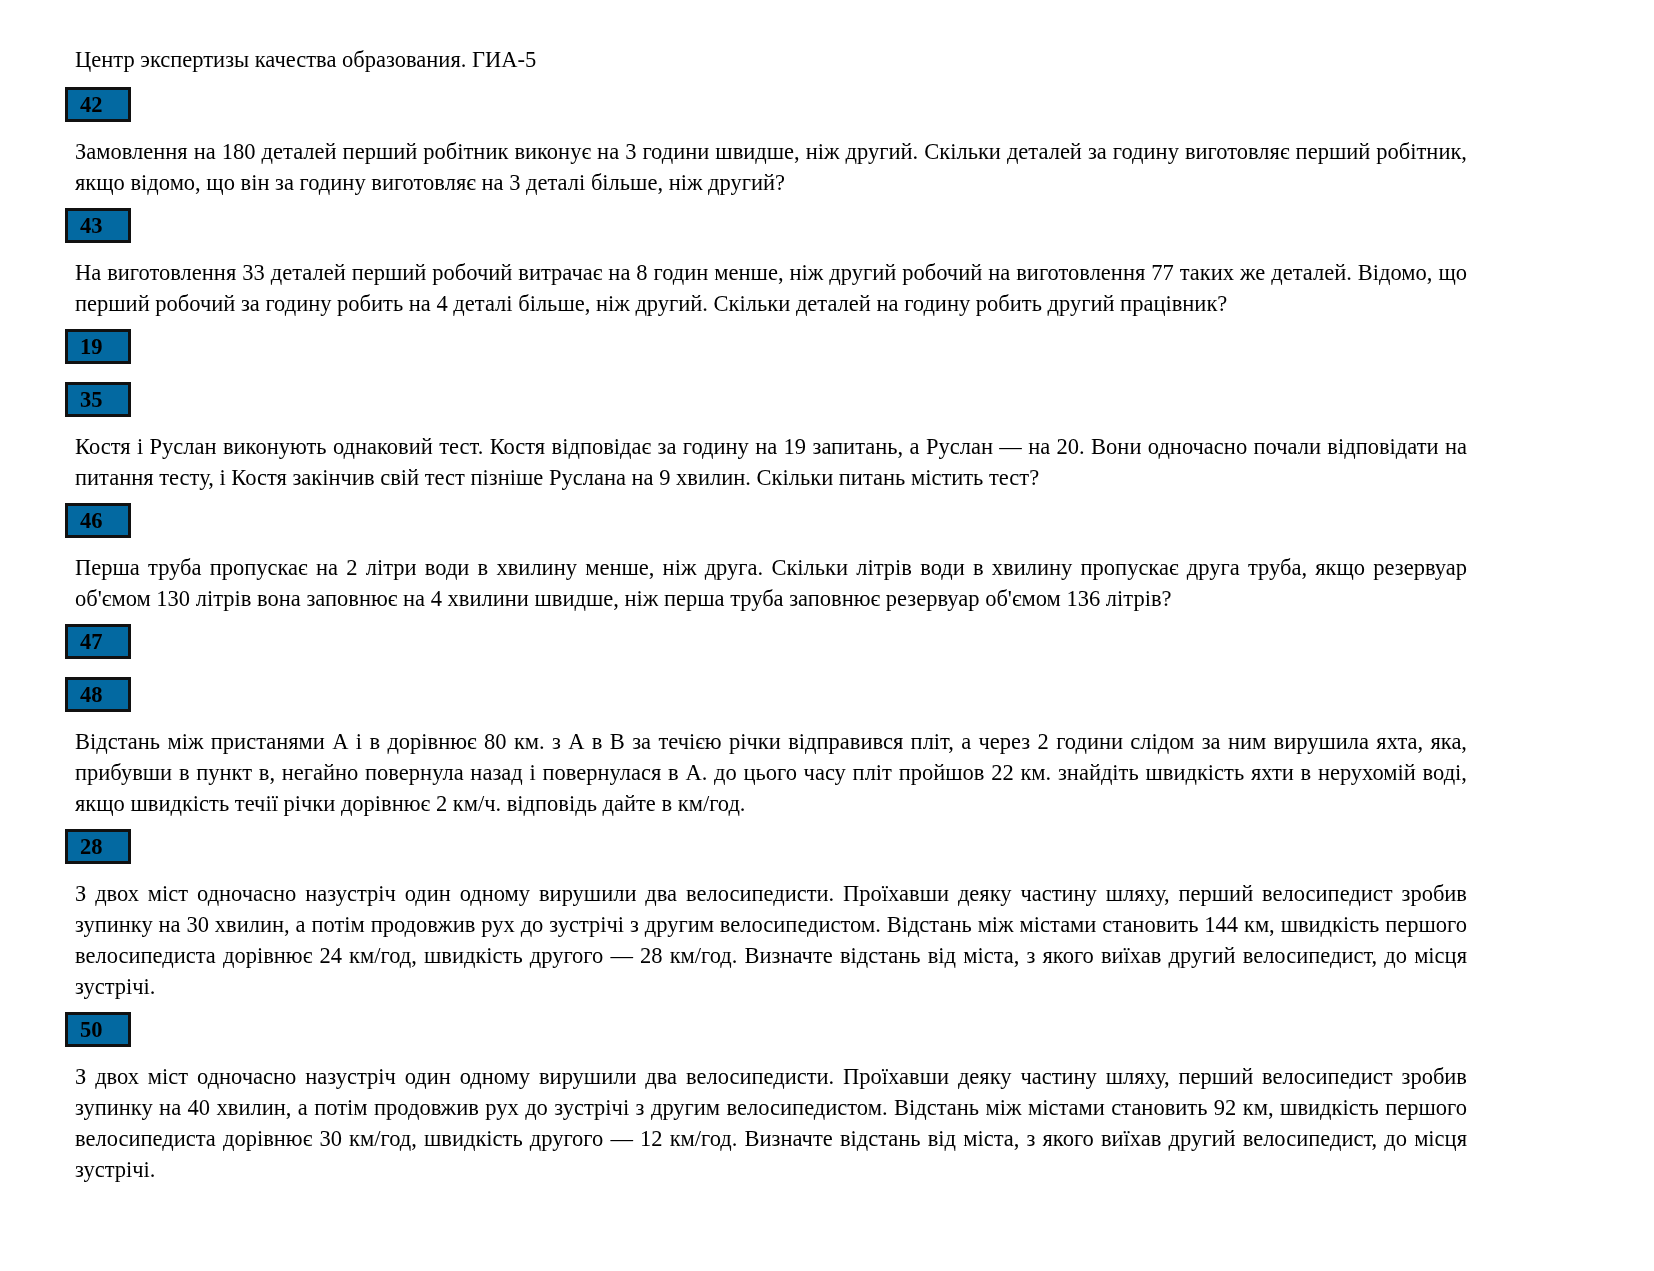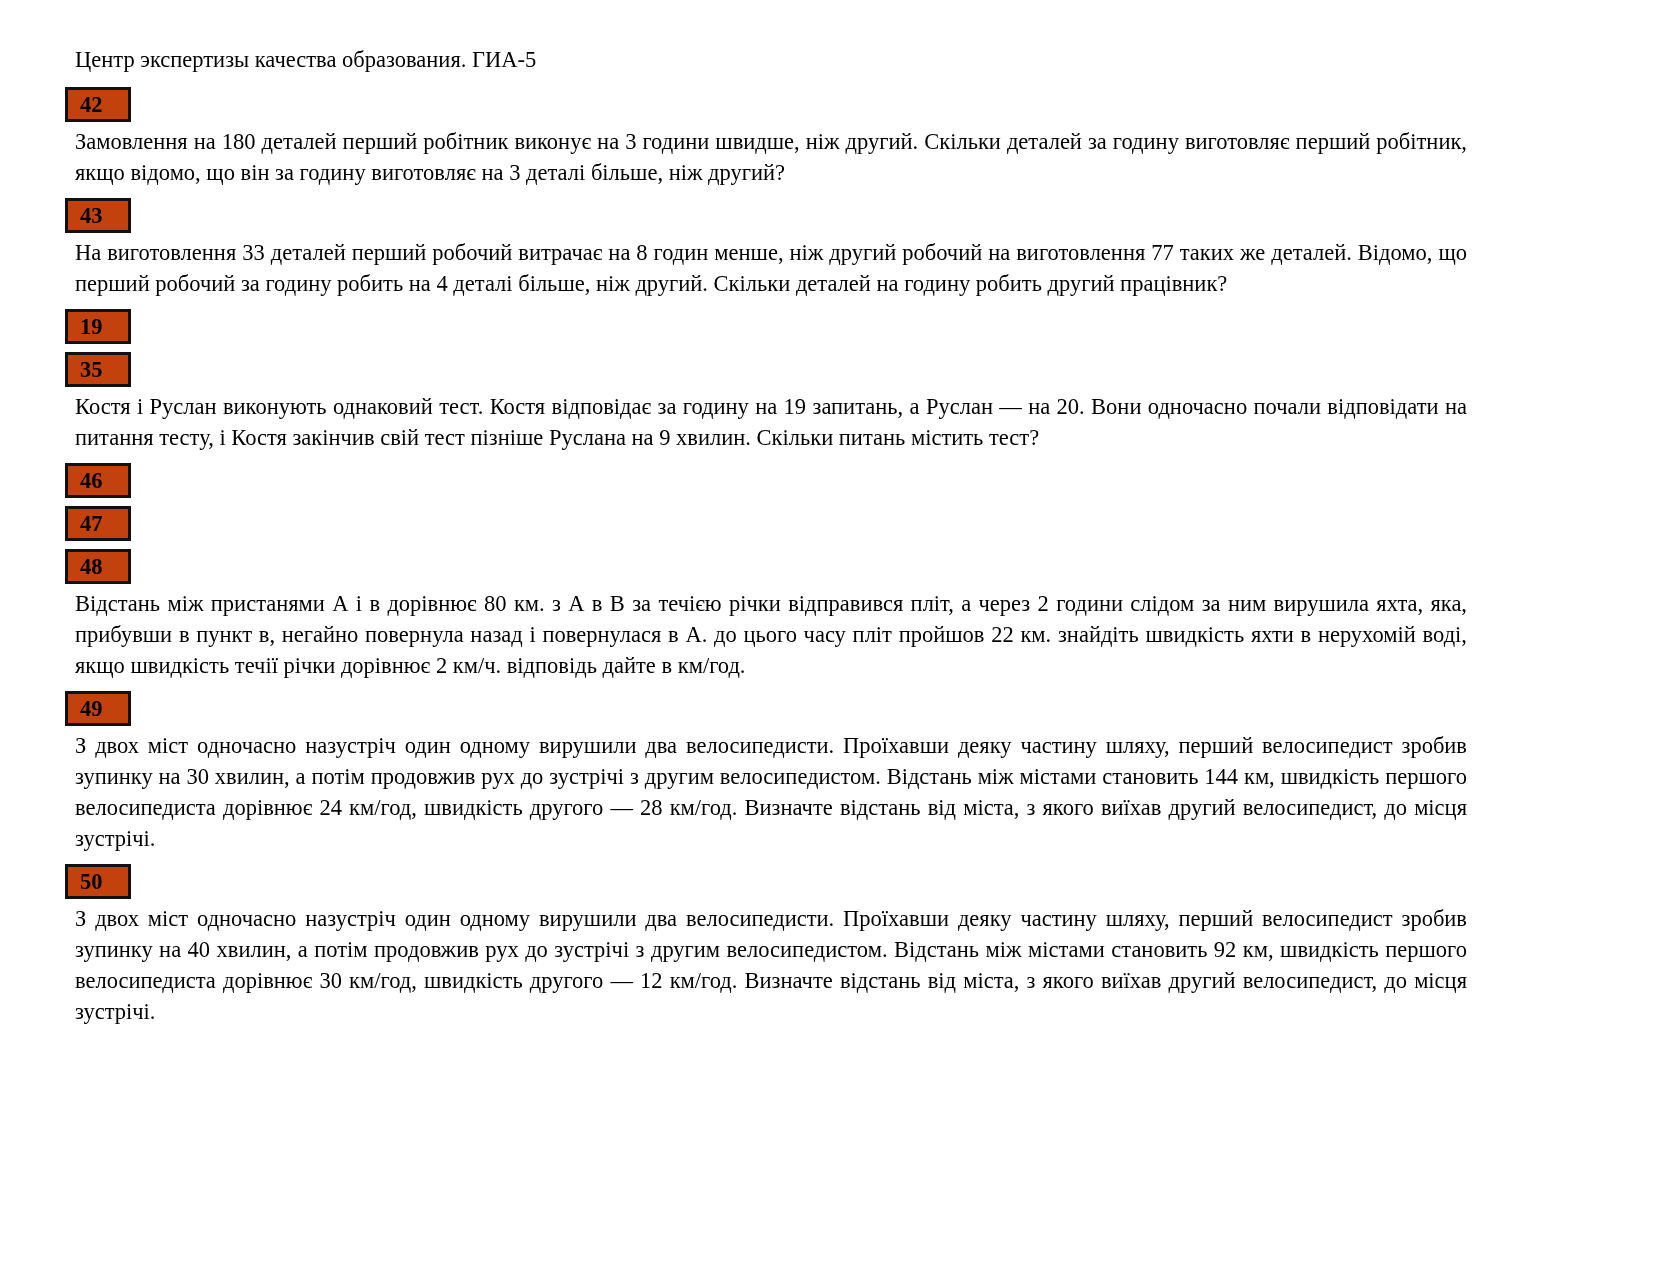--- a/index.html
+++ b/index.html
@@ -22,27 +22,27 @@
     text-align: left;
   }
   .problem {
     margin: 0;
   }
   .num-box {
     display: inline-block;
     box-sizing: border-box;
     min-width: 66px;
     border: 3px solid #111111;
-    background: #c2410c;
+    background: #0369a1;
     font-weight: bold;
     font-size: 22.5px;
     line-height: 27px;
     padding: 1px 10px 1px 12px;
     text-align: left;
-    margin: 6px 0 2px -10px;
+    margin: 6px 0 12px -10px;
   }
   .ptext {
     margin: 2px 17px 4px 0;
     text-align: justify;
   }
 </style>
 </head>
 <body>
 
 <div class="doc-header">Центр экспертизы качества образования. ГИА-5</div>
@@ -61,32 +61,33 @@
   <div class="num-box"><span>19</span></div>
 </div>
 
 <div class="problem">
   <div class="num-box"><span>35</span></div>
   <p class="ptext">Костя і Руслан виконують однаковий тест. Костя відповідає за годину на 19 запитань, а Руслан — на 20. Вони одночасно почали відповідати на питання тесту, і Костя закінчив свій тест пізніше Руслана на 9 хвилин. Скільки питань містить тест?</p>
 </div>
 
 <div class="problem">
   <div class="num-box"><span>46</span></div>
+  <p class="ptext">Перша труба пропускає на 2 літри води в хвилину менше, ніж друга. Скільки літрів води в хвилину пропускає друга труба, якщо резервуар об'ємом 130 літрів вона заповнює на 4 хвилини швидше, ніж перша труба заповнює резервуар об'ємом 136 літрів?</p>
 </div>
 
 <div class="problem">
   <div class="num-box"><span>47</span></div>
 </div>
 
 <div class="problem">
   <div class="num-box"><span>48</span></div>
   <p class="ptext">Відстань між пристанями А і в дорівнює 80 км. з А в В за течією річки відправився пліт, а через 2 години слідом за ним вирушила яхта, яка, прибувши в пункт в, негайно повернула назад і повернулася в А. до цього часу пліт пройшов 22 км. знайдіть швидкість яхти в нерухомій воді, якщо швидкість течії річки дорівнює 2 км/ч. відповідь дайте в км/год.</p>
 </div>
 
 <div class="problem">
-  <div class="num-box"><span>49</span></div>
+  <div class="num-box"><span>28</span></div>
   <p class="ptext">З двох міст одночасно назустріч один одному вирушили два велосипедисти. Проїхавши деяку частину шляху, перший велосипедист зробив зупинку на 30 хвилин, а потім продовжив рух до зустрічі з другим велосипедистом. Відстань між містами становить 144 км, швидкість першого велосипедиста дорівнює 24 км/год, швидкість другого — 28 км/год. Визначте відстань від міста, з якого виїхав другий велосипедист, до місця зустрічі.</p>
 </div>
 
 <div class="problem">
   <div class="num-box"><span>50</span></div>
   <p class="ptext">З двох міст одночасно назустріч один одному вирушили два велосипедисти. Проїхавши деяку частину шляху, перший велосипедист зробив зупинку на 40 хвилин, а потім продовжив рух до зустрічі з другим велосипедистом. Відстань між містами становить 92 км, швидкість першого велосипедиста дорівнює 30 км/год, швидкість другого — 12 км/год. Визначте відстань від міста, з якого виїхав другий велосипедист, до місця зустрічі.</p>
 </div>
 
 </body></html>

